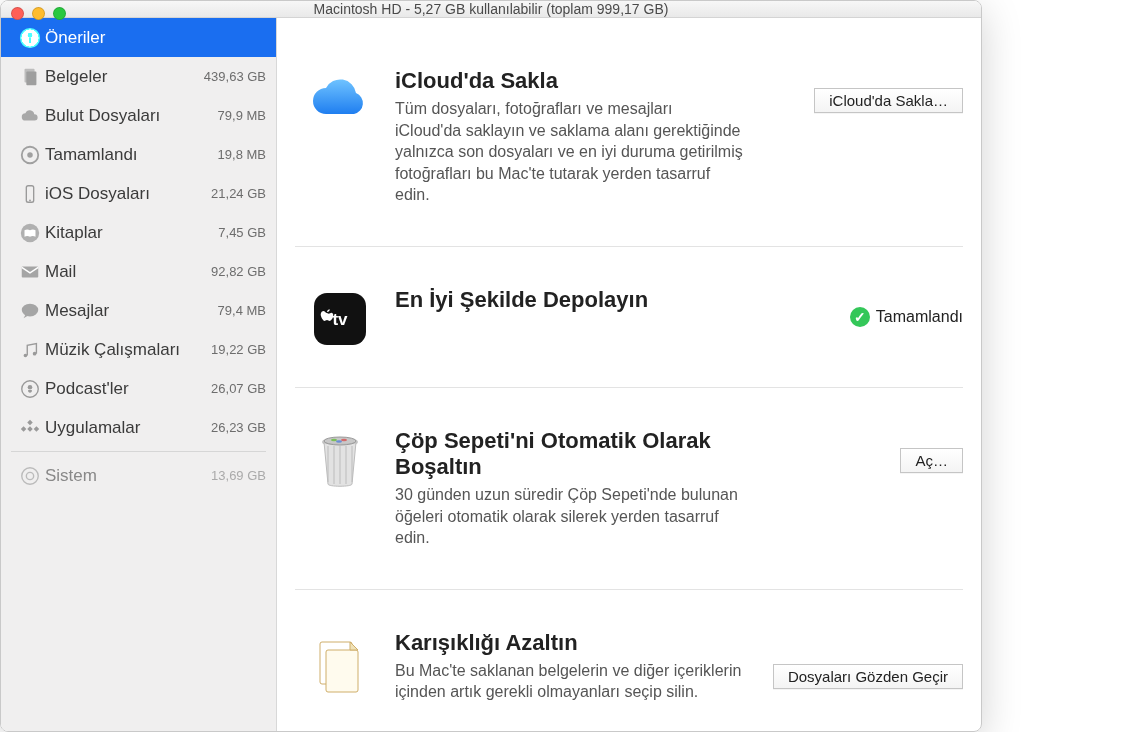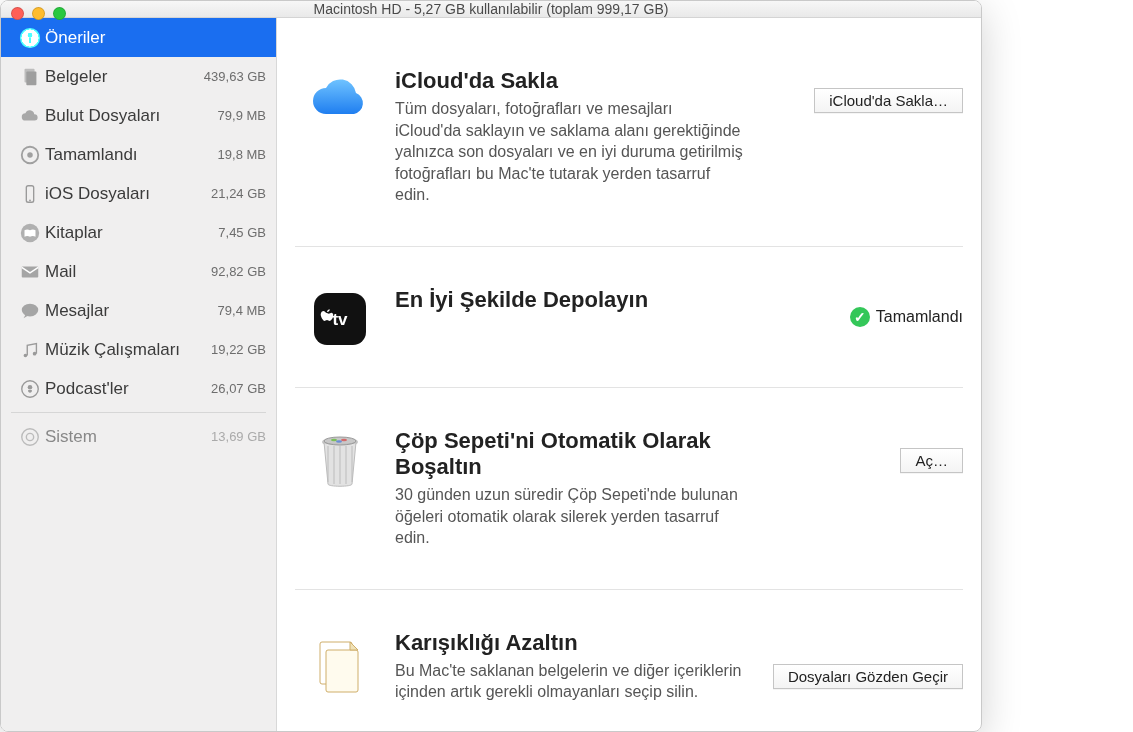--- a/index.html
+++ b/index.html
@@ -133,20 +133,29 @@
         </div>
         <div class="side-item">
           <span class="icon-holder">
             <svg width="22" height="22" viewBox="0 0 24 24">
               <use href="#i-podcast"></use>
             </svg>
           </span>
           <span class="label">Podcast'ler</span>
           <span class="size">26,07 GB</span>
         </div>
+        <div class="side-item">
+          <span class="icon-holder">
+            <svg width="22" height="22" viewBox="0 0 24 24">
+              <use href="#i-apps"></use>
+            </svg>
+          </span>
+          <span class="label">Uygulamalar</span>
+          <span class="size">26,23 GB</span>
+        </div>
         <div class="side-sep"></div>
         <div class="side-item dim">
           <span class="icon-holder">
             <svg width="22" height="22" viewBox="0 0 24 24">
               <use href="#i-system"></use>
             </svg>
           </span>
           <span class="label">Sistem</span>
           <span class="size">13,69 GB</span>
         </div>

